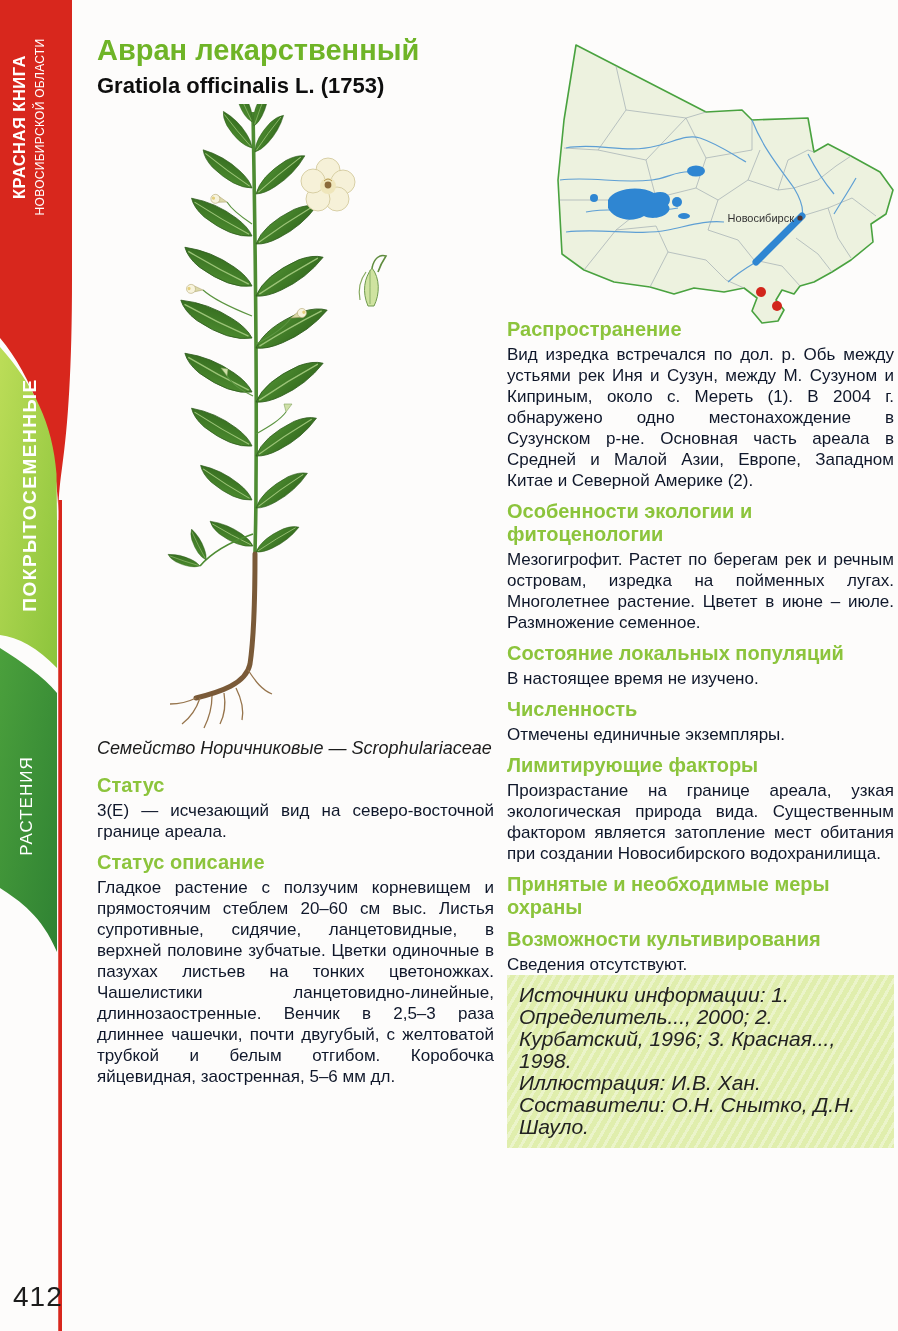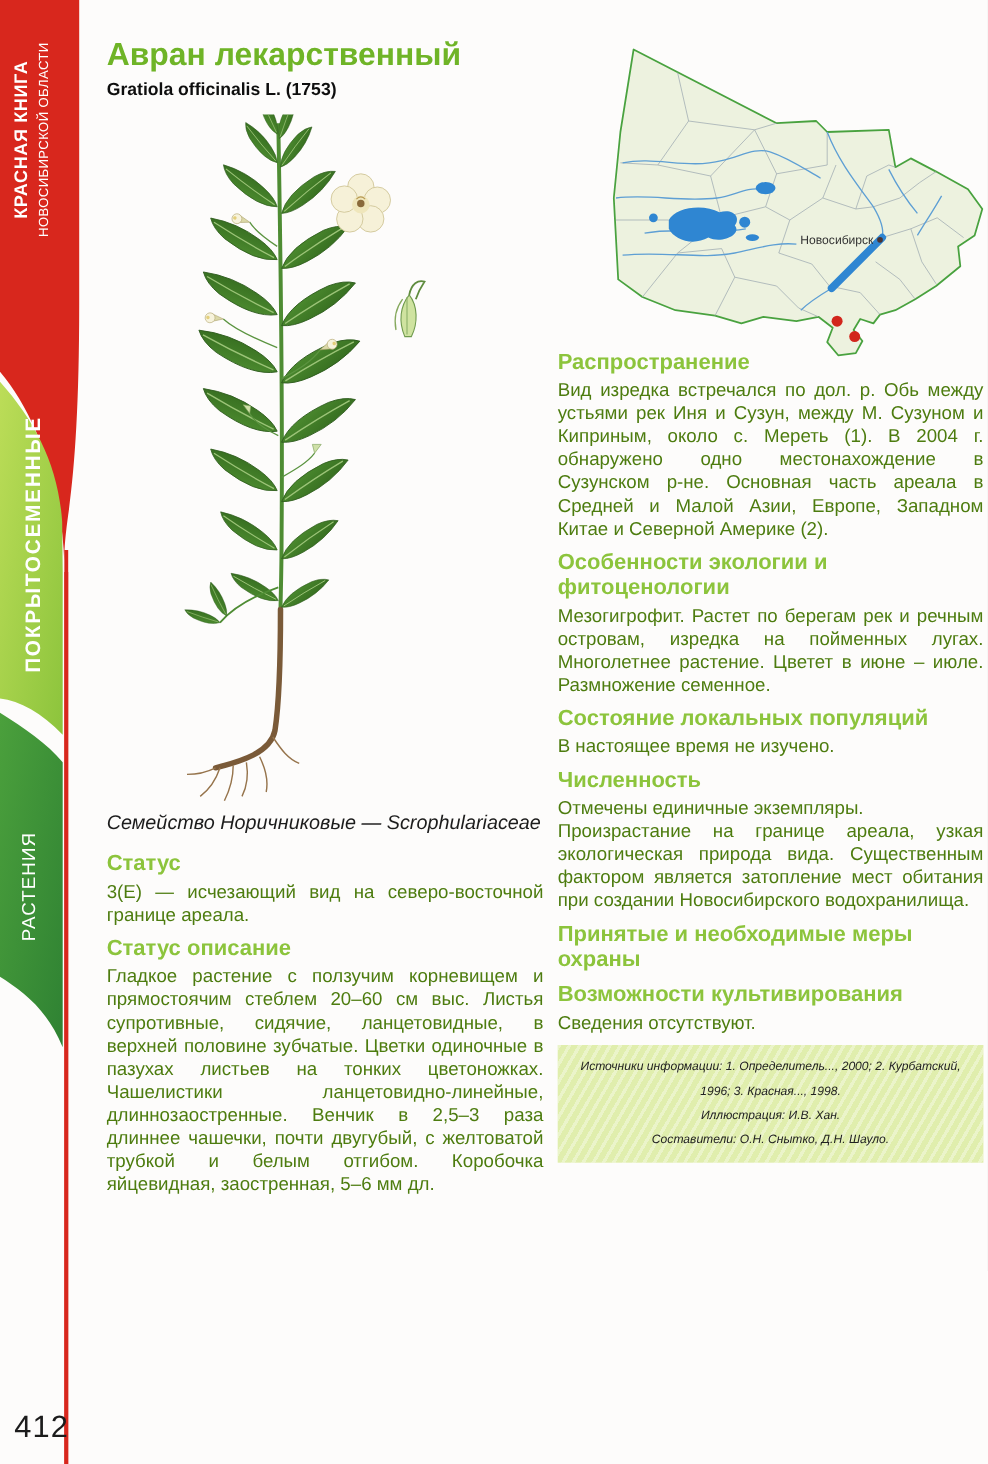--- a/index.html
+++ b/index.html
@@ -18,43 +18,43 @@
     position:absolute; left:13px; top:1281px;
     font-size:28px; color:#1c1c1c; letter-spacing:1px;
   }
   
   .species-title{
     position:absolute; left:97px; top:34px;
     font-size:29px; font-weight:700; color:#6fb427;
   }
   .species-latin{
     position:absolute; left:97px; top:73px;
-    font-size:16px; font-weight:700; color:#0e0e0e;text-align:right;
+    font-size:22px; font-weight:700; color:#0e0e0e;text-align:right;
   }
   .family-line{
     position:absolute; left:97px; top:738px; width:398px;
     font-size:18px; font-style:italic; color:#1c1c1c;
   }
   
   .col{position:absolute; font-size:17px; line-height:21px;}
   #left-col{left:97px; top:774px; width:397px;}
   #right-col{left:507px; top:318px; width:387px;}
   .sec-head{
     font-size:20px; color:#8cc43c; font-weight:700;
     margin:9px 0 3px 0; line-height:23px;
   }
   .sec-head:first-child{margin-top:0;}
-  .sec-body{margin:0; text-align:justify; color:#4d7c0f;}
+  .sec-body{margin:0; text-align:justify; color:#0f172a;}
   
   .sources-box{
-    margin-top:10px; padding:9px 12px 10px 12px;
+    padding:9px 12px 10px 12px;
     background:
       repeating-linear-gradient(120deg, rgba(255,255,255,.35) 0 3px, rgba(255,255,255,0) 3px 8px),
       #e0eead;
-    font-style:italic; font-size:11px; line-height:22px; color:#222;text-align:center;
+    font-style:italic; font-size:21px; line-height:22px; color:#222;
   }
   .sources-box p{margin:0;}
   
   #plant{position:absolute; left:100px; top:104px;}
   #map{position:absolute; left:556px; top:30px;}
   .map-city-label{font-size:11px; fill:#333; font-family:"Liberation Sans",sans-serif;}
 </style>
 </head>
 <body>
 
@@ -249,20 +249,21 @@
 
     <div class="sec-head">Особенности экологии и фитоценологии</div>
     <p class="sec-body">Мезогигрофит. Растет по берегам рек и речным островам, изредка на пойменных лугах. Многолетнее растение. Цветет в июне – июле. Размножение семенное.</p>
 
     <div class="sec-head">Состояние локальных популяций</div>
     <p class="sec-body">В настоящее время не изучено.</p>
 
     <div class="sec-head">Численность</div>
     <p class="sec-body">Отмечены единичные экземпляры.</p>
 
+    <div class="sec-head">Лимитирующие факторы</div>
     <p class="sec-body">Произрастание на границе ареала, узкая экологическая природа вида. Существенным фактором является затопление мест обитания при создании Новосибирского водохранилища.</p>
 
     <div class="sec-head">Принятые и необходимые меры охраны</div>
 
     <div class="sec-head">Возможности культивирования</div>
     <p class="sec-body">Сведения отсутствуют.</p>
 
     <div class="sources-box">
       <p>Источники информации: 1. Определитель..., 2000; 2. Курбатский, 1996; 3. Красная..., 1998.</p>
       <p>Иллюстрация: И.В. Хан.</p>

